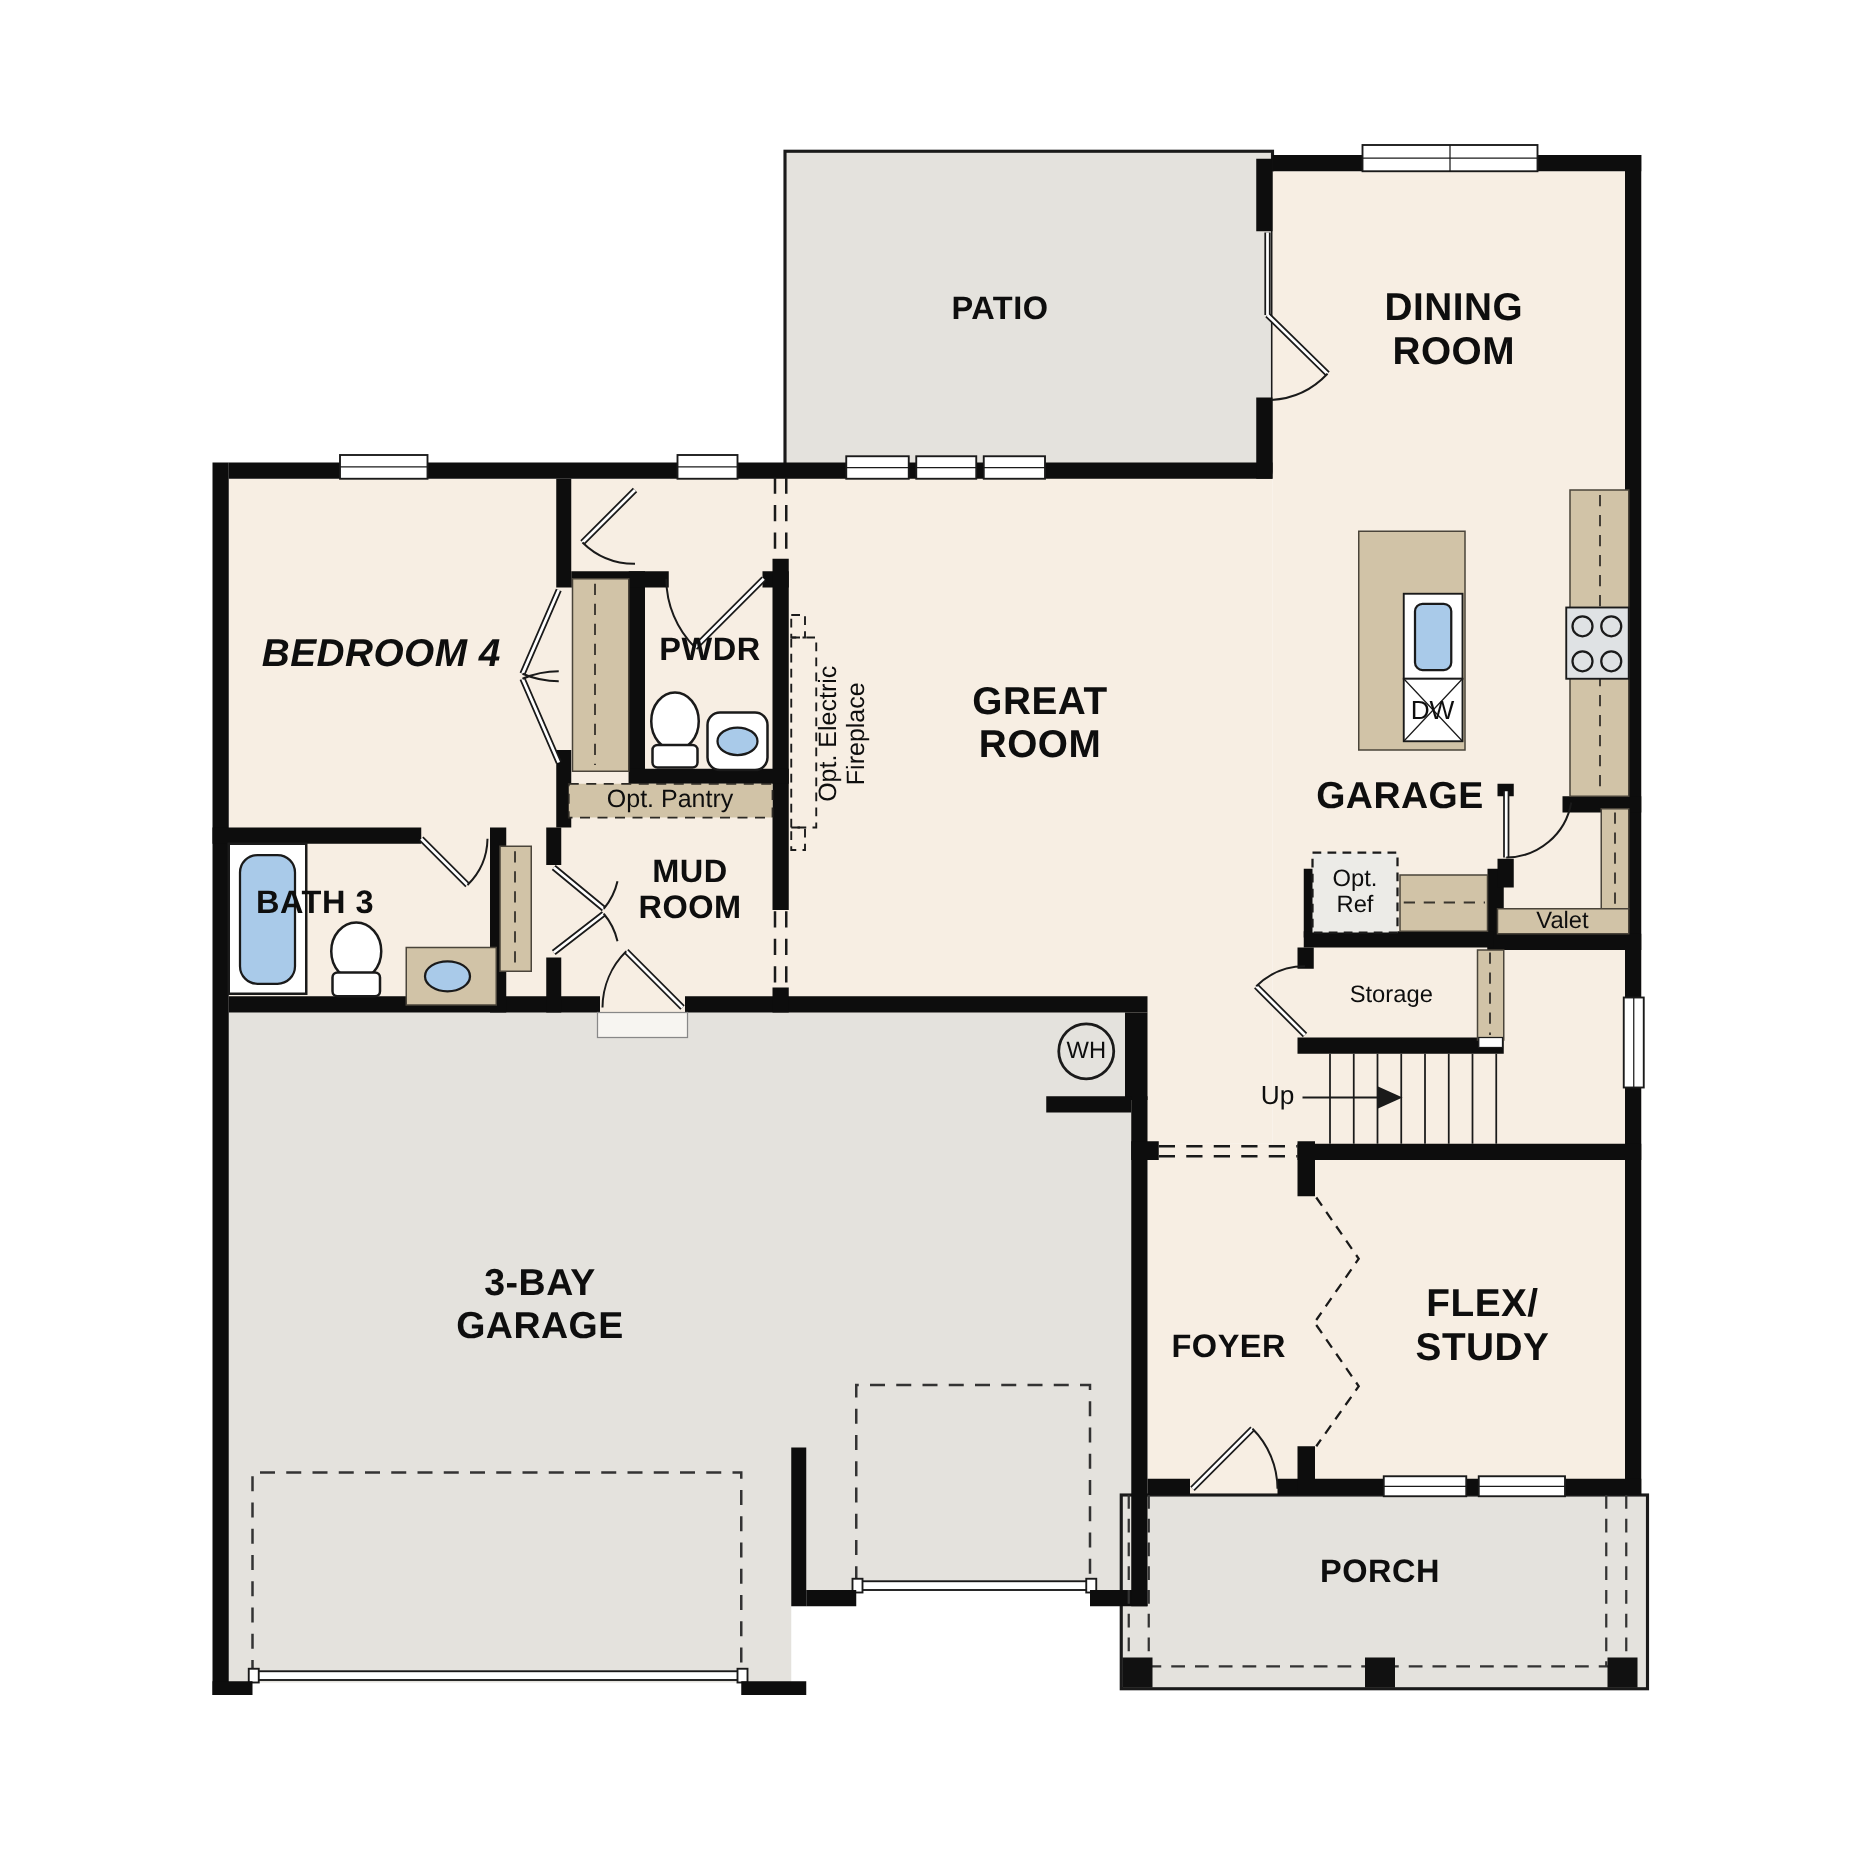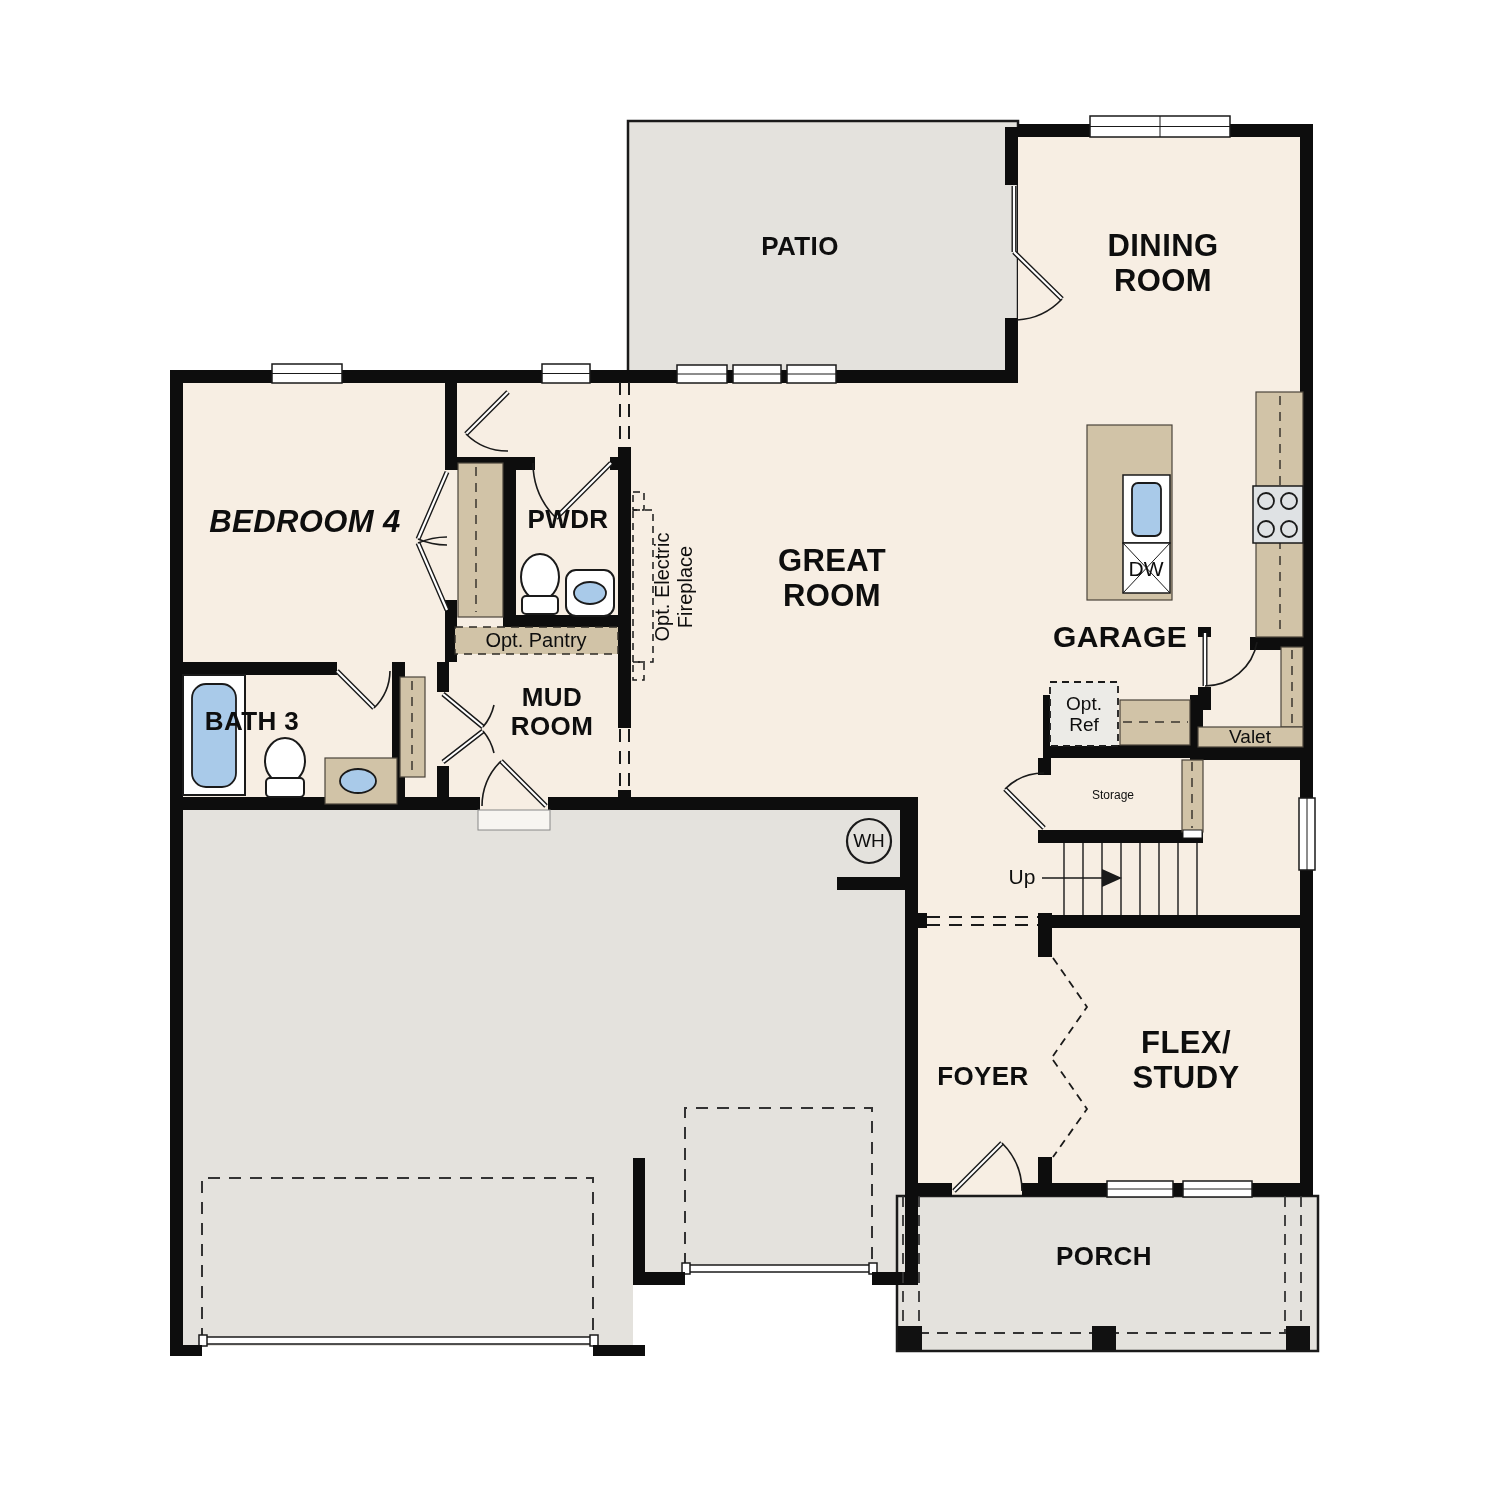--- a/index.html
+++ b/index.html
@@ -257,22 +257,24 @@
   <div class="lbl" style="left:552px;top:712px;font-size:26px;">MUD
 ROOM</div>
   <div class="lbl" style="left:252px;top:722px;font-size:26px;">BATH 3</div>
   <div class="lbl" style="left:832px;top:578px;font-size:31px;">GREAT
 ROOM</div>
   <div class="lbl" style="left:1120px;top:637px;font-size:30px;">GARAGE</div>
   <div class="lbl n" style="left:1146px;top:569px;font-size:21px;">DW</div>
   <div class="lbl n" style="left:1084px;top:714px;font-size:19px;">Opt.
 Ref</div>
   <div class="lbl n" style="left:1250px;top:737px;font-size:19px;">Valet</div>
-  <div class="lbl n" style="left:1113px;top:796px;font-size:12px;text-align:center;">Storage</div>
+  <div class="lbl n" style="left:1113px;top:796px;font-size:19px;text-align:center;">Storage</div>
   <div class="lbl n" style="left:1022px;top:877px;font-size:21px;">Up</div>
   <div class="lbl n" style="left:869px;top:841px;font-size:19px;">WH</div>
+  <div class="lbl" style="left:432px;top:1044px;font-size:30px;">3-BAY
+GARAGE</div>
   <div class="lbl" style="left:983px;top:1077px;font-size:26px;">FOYER</div>
   <div class="lbl" style="left:1186px;top:1060px;font-size:31px;">FLEX/
 STUDY</div>
   <div class="lbl" style="left:1104px;top:1257px;font-size:26px;">PORCH</div>
   <div class="lbl n v" style="left:674px;top:587px;font-size:20px;">Opt. Electric
 Fireplace</div>
 </div>
 
 </body></html>

